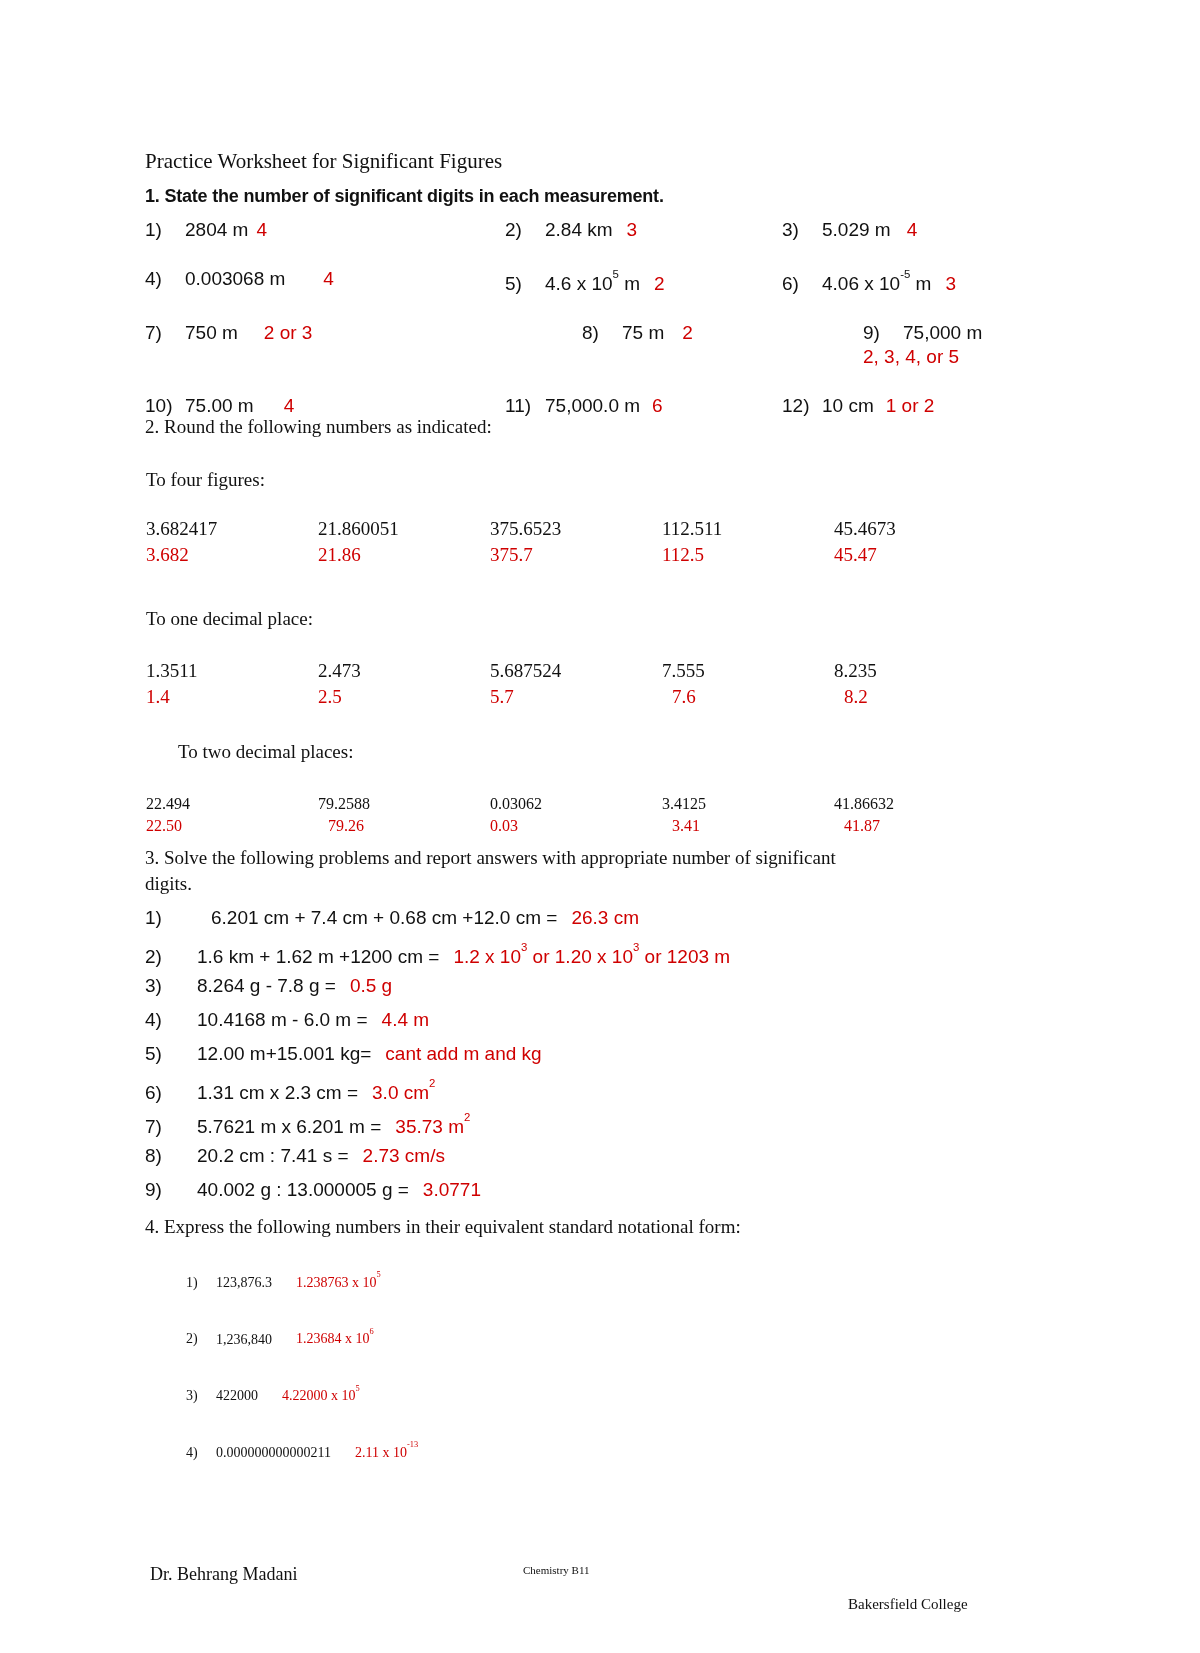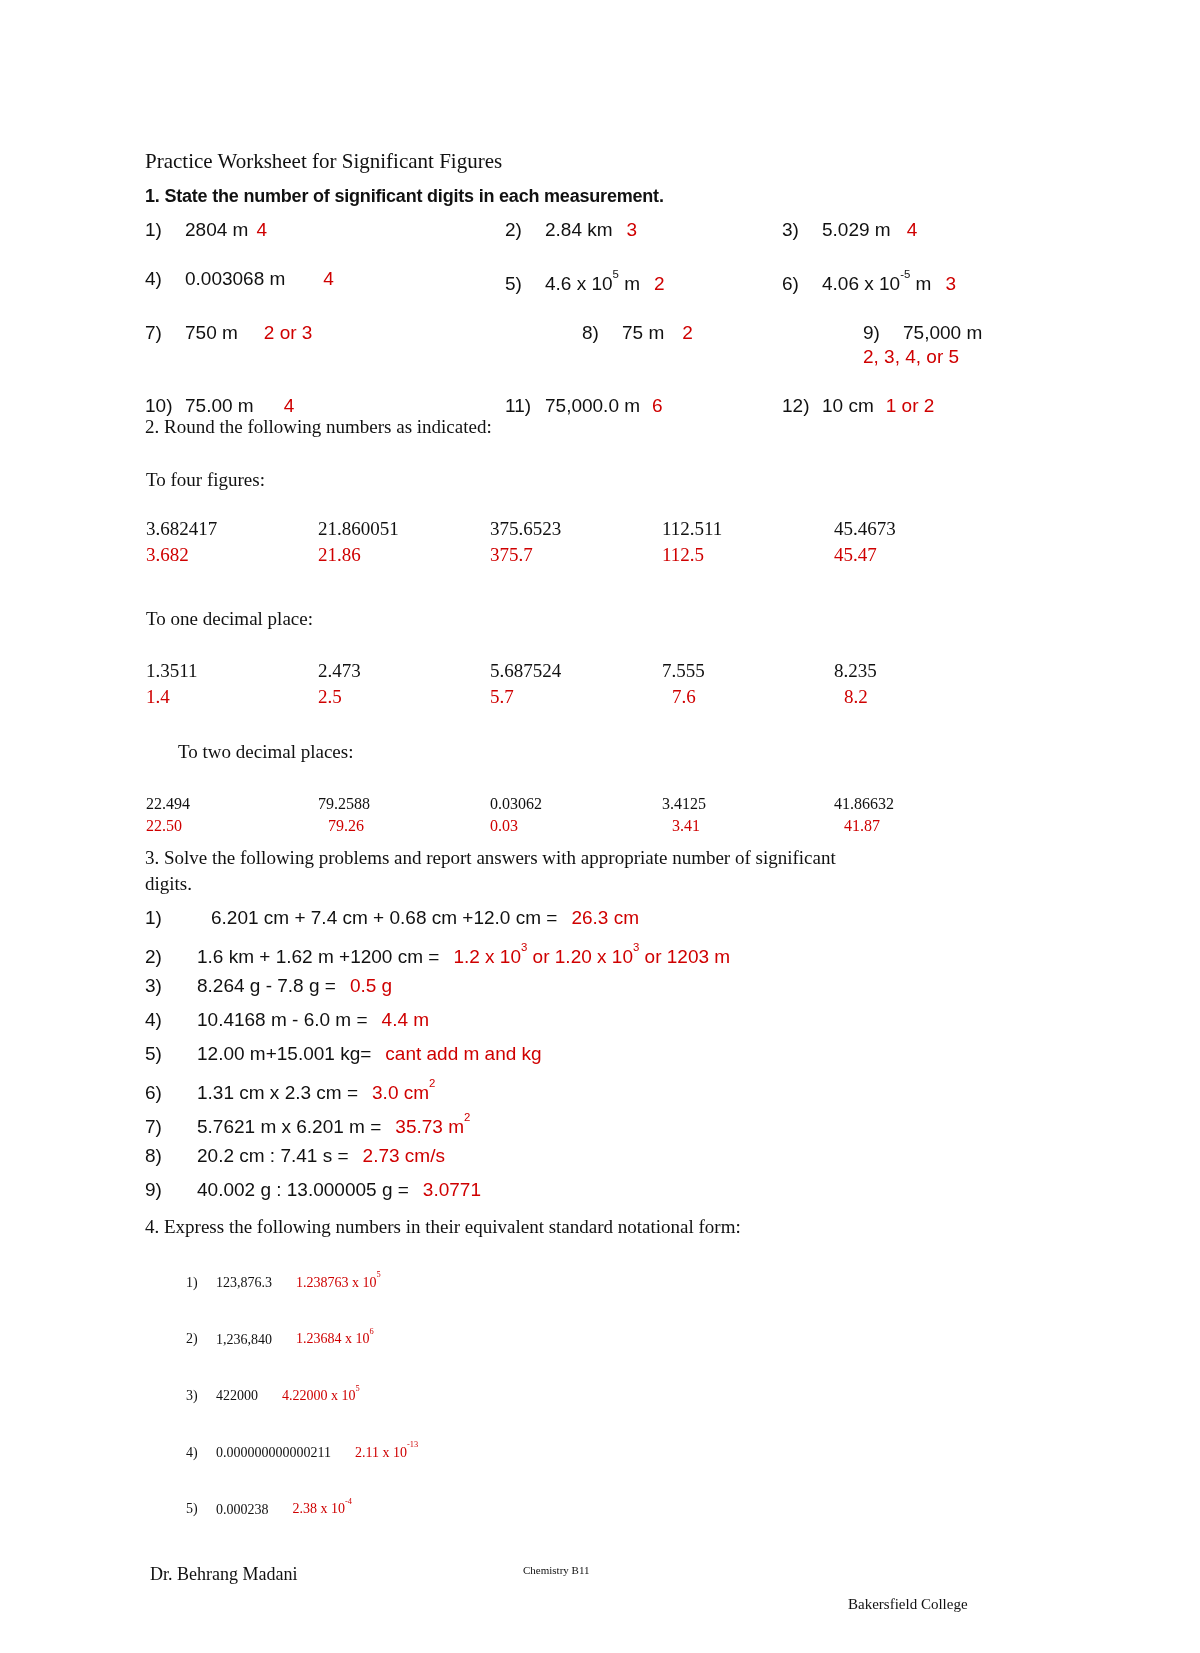--- a/index.html
+++ b/index.html
@@ -208,22 +208,19 @@
     </div>
     <div class="item">
       <span class="num">2)</span><span>1,236,840</span><span class="ans red">1.23684 x 10<sup>6</sup></span>
     </div>
     <div class="item">
       <span class="num">3)</span><span>422000</span><span class="ans red">4.22000 x 10<sup>5</sup></span>
     </div>
     <div class="item">
       <span class="num">4)</span><span>0.000000000000211</span><span class="ans red">2.11 x 10<sup>-13</sup></span>
     </div>
-    <div class="item">
-      <span class="num">5)</span><span>0.000238</span><span class="ans red">2.38 x 10<sup>-4</sup></span>
-    </div>
   </div>
 
   <div class="abs footer-left">Dr. Behrang Madani</div>
   <div class="abs footer-center">Chemistry B11</div>
   <div class="abs footer-right">Bakersfield College</div>
 
 </div>
 
 </body></html>

